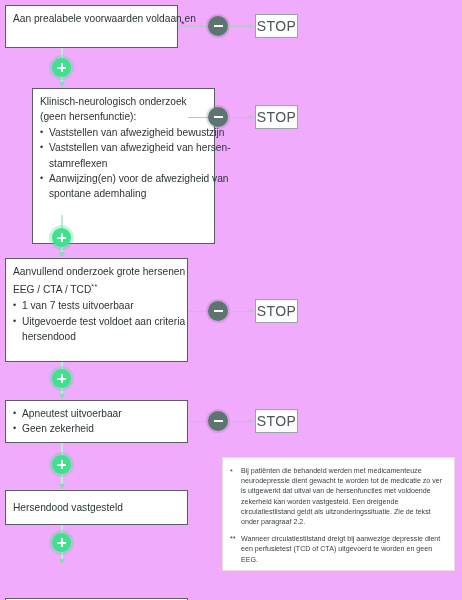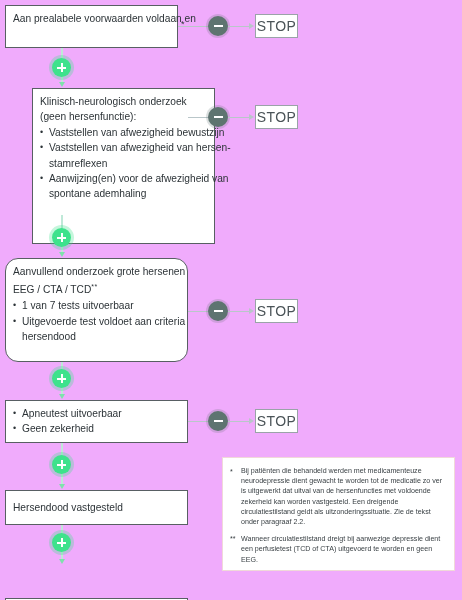--- a/index.html
+++ b/index.html
@@ -214,21 +214,21 @@
   <div class="stop-box" style="left:255px; top:105px;">
     <span>STOP</span>
   </div>
 
   <div class="v-line" style="left:61px; top:215px; height:38px;"></div>
   <div class="badge badge-plus" style="left:52px; top:228px;">
     <span class="glyph"></span>
   </div>
   <div class="arrow-down" style="left:58.5px; top:252px;"></div>
 
-  <div class="node" style="left:5px; top:258px; width:183px; height:104px;border-radius:13px;">
+  <div class="node" style="left:5px; top:258px; width:183px; height:104px;">
     <div class="ln">Aanvullend onderzoek grote hersenen</div>
     <div class="ln"><span>EEG / CTA / TCD</span><span class="sup">**</span></div>
     <div class="bullet">1 van 7 tests uitvoerbaar</div>
     <div class="bullet">Uitgevoerde test voldoet aan criteria</div>
     <div class="cont">hersendood</div>
   </div>
 
   <div class="h-line" style="left:188px; top:311px; width:21px;"></div>
   <div class="badge badge-minus" style="left:208px; top:301px;">
     <span class="glyph"></span>

